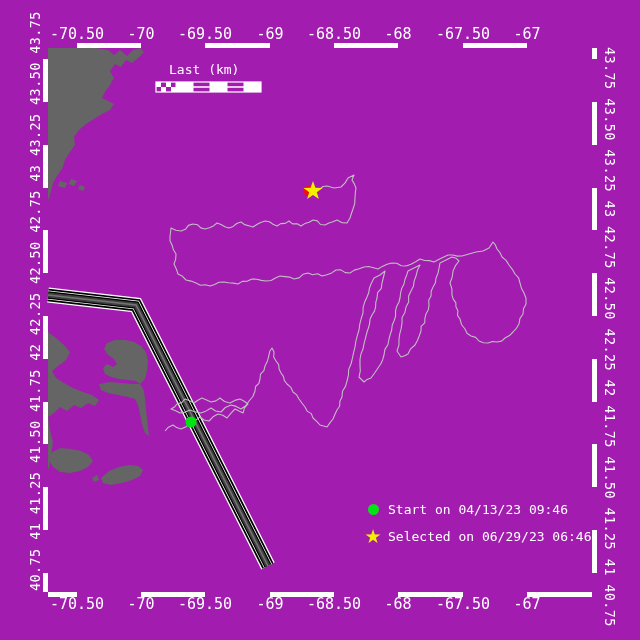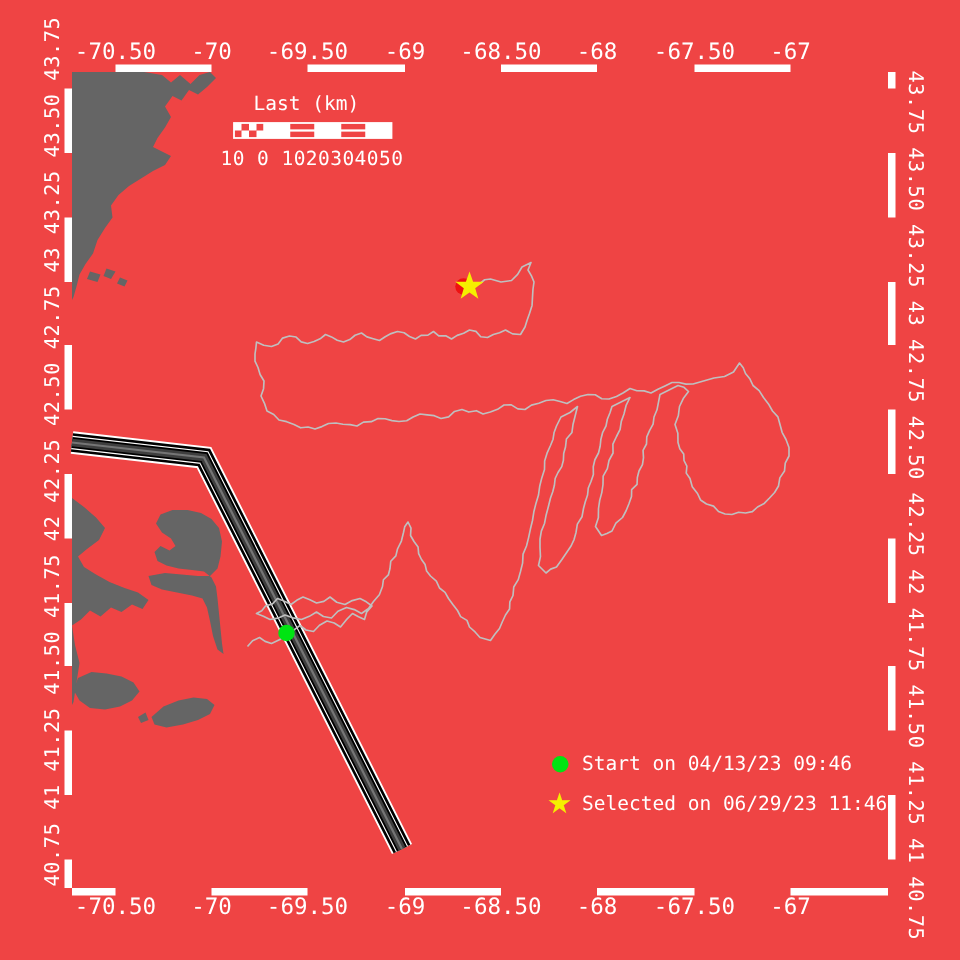--- a/index.html
+++ b/index.html
@@ -1,16 +1,16 @@
 <!DOCTYPE html>
 <html><head>
 <meta charset="utf-8">
 <style>
   html,body{margin:0;padding:0;background:#000;}
-  #stage{position:relative;width:640px;height:640px;background:#ef4444;overflow:hidden;
+  #stage{position:relative;width:640px;height:640px;background:#a21caf;overflow:hidden;
          font-family:"DejaVu Sans Mono",monospace;color:#fff;}
   #map{position:absolute;left:0;top:0;}
   .xlab{position:absolute;transform:translateX(-50%);font-size:15px;white-space:nowrap;color:#fff;}
   .vlab{position:absolute;font-size:13.5px;white-space:nowrap;letter-spacing:.4px;color:#fff;}
   .vlab.left{left:27px;top:591px;transform-origin:0 0;transform:rotate(-90deg);width:546px;}
   .vlab.right{left:618px;top:47px;transform-origin:0 0;transform:rotate(90deg);width:546px;}
   #scale-title{position:absolute;left:169px;top:62px;font-size:13px;}
   #scale-ticks{position:absolute;left:147px;top:99px;font-size:13px;letter-spacing:.3px;}
   #legend{position:absolute;left:358px;top:496px;}
   .lrow{display:flex;align-items:center;height:27px;}
@@ -101,29 +101,28 @@
       <span class="xlab" style="left: 334px; top: 595px;">-68.50</span>
       <span class="xlab" style="left: 398px; top: 595px;">-68</span>
       <span class="xlab" style="left: 463px; top: 595px;">-67.50</span>
       <span class="xlab" style="left: 527px; top: 595px;">-67</span>
     </div>
 
   <div class="vlab left">40.75 41 41.25 41.50 41.75 42 42.25 42.50 42.75 43 43.25 43.50 43.75</div>
   <div class="vlab right">43.75 43.50 43.25 43 42.75 42.50 42.25 42 41.75 41.50 41.25 41 40.75</div>
 
   <div id="scale-title">Last (km)</div>
-  <div id="scale-ticks">10 0 1020304050</div>
 
   <div id="legend">
     <div class="lrow">
       <span class="mk">
           <span class="dot" id="dot-start" style="background: rgb(0, 228, 18);"></span>
         </span>
       <span class="ltext">Start on 04/13/23 09:46</span>
     </div>
     <div class="lrow">
       <span class="mk">
           <span class="star-glyph" id="star-glyph" style="color: rgb(245, 239, 0);">★</span>
         </span>
-      <span class="ltext">Selected on 06/29/23 11:46</span>
+      <span class="ltext">Selected on 06/29/23 06:46</span>
     </div>
   </div>
 </div>
 
 </body></html>

